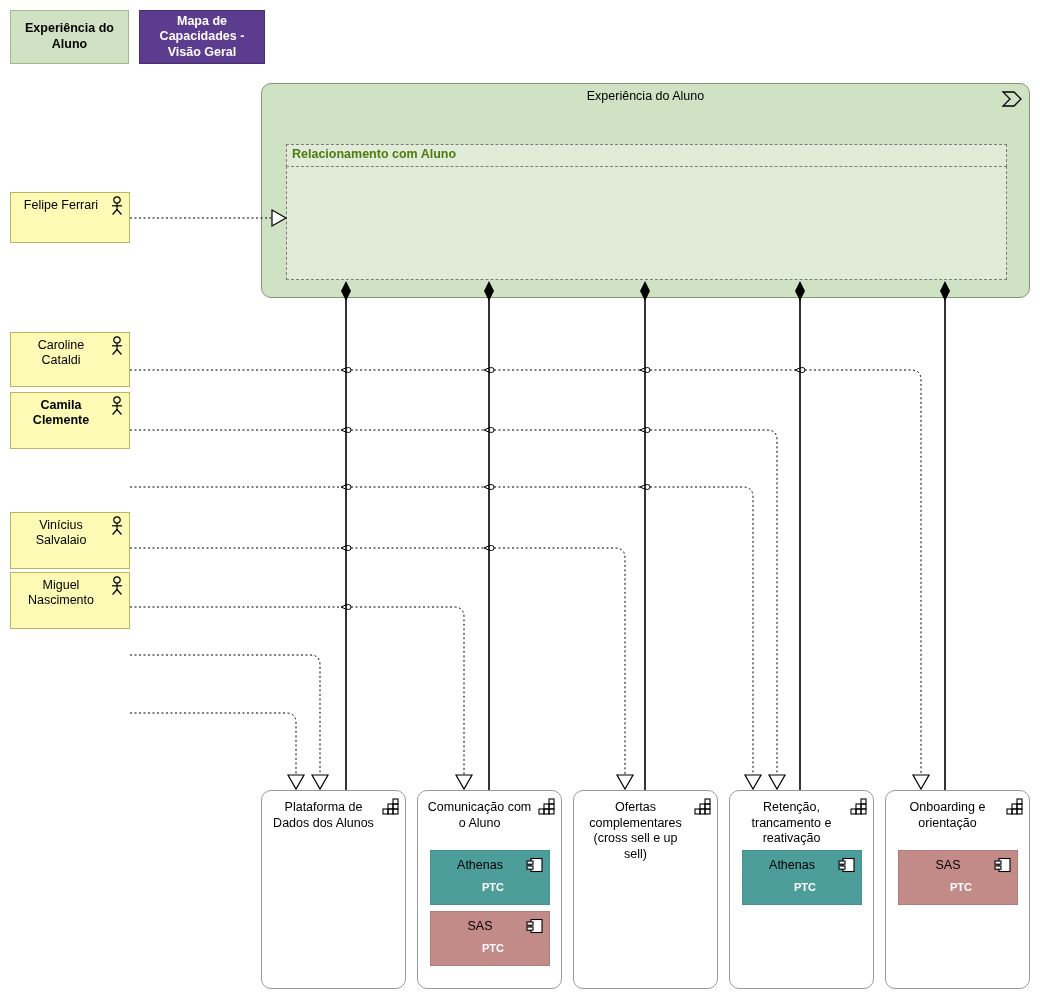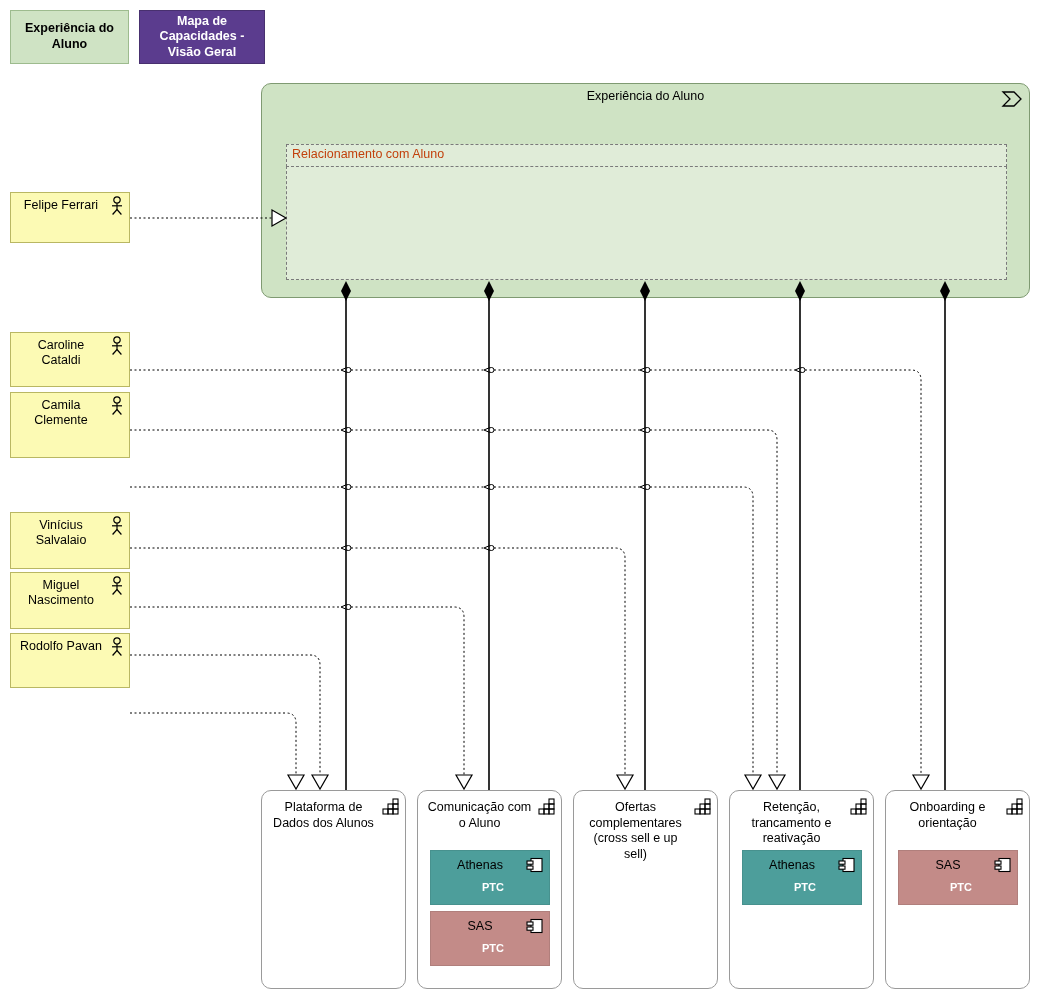--- a/index.html
+++ b/index.html
@@ -48,21 +48,21 @@
     position:absolute;right:6px;top:6px;width:22px;height:18px;
   }
   .grouping{
     position:absolute;left:24px;top:60px;width:721px;height:23px;
     box-sizing:border-box;
     border:1px dashed #7a7a7a;
     border-bottom:none;
     background:#e0ecd8;
   }
   .grouping-label{
-    position:absolute;left:5px;top:2px;font-size:12.5px;color:#c2410c;white-space:nowrap;
+    position:absolute;left:5px;top:2px;font-size:12.5px;color:#4d7c0f;white-space:nowrap;font-weight:bold;
   }
   .grouping-body{
     position:absolute;left:24px;top:82px;width:721px;height:114px;
     box-sizing:border-box;
     border:1px dashed #7a7a7a;
     background:#e0ecd8;
   }
 
   
   .actor{
@@ -148,21 +148,21 @@
     <div class="actor-label">Caroline Cataldi</div>
     <svg class="actor-icon" viewBox="0 0 16 20">
       <circle cx="8" cy="4" r="3.2" fill="none" stroke="#000" stroke-width="1.2"></circle>
       <line x1="8" y1="7.2" x2="8" y2="14" stroke="#000" stroke-width="1.2"></line>
       <line x1="3" y1="9.8" x2="13" y2="9.8" stroke="#000" stroke-width="1.2"></line>
       <line x1="8" y1="13.5" x2="3.6" y2="18.5" stroke="#000" stroke-width="1.2"></line>
       <line x1="8" y1="13.5" x2="12.4" y2="18.5" stroke="#000" stroke-width="1.2"></line>
     </svg>
   </div>
 
-  <div class="actor" style="left:10px;top:392px;width:120px;height:66px;">
+  <div class="actor" style="left:10px;top:392px;width:120px;height:57px;font-weight:bold;">
     <div class="actor-label">Camila
 Clemente</div>
     <svg class="actor-icon" viewBox="0 0 16 20">
       <circle cx="8" cy="4" r="3.2" fill="none" stroke="#000" stroke-width="1.2"></circle>
       <line x1="8" y1="7.2" x2="8" y2="14" stroke="#000" stroke-width="1.2"></line>
       <line x1="3" y1="9.8" x2="13" y2="9.8" stroke="#000" stroke-width="1.2"></line>
       <line x1="8" y1="13.5" x2="3.6" y2="18.5" stroke="#000" stroke-width="1.2"></line>
       <line x1="8" y1="13.5" x2="12.4" y2="18.5" stroke="#000" stroke-width="1.2"></line>
     </svg>
   </div>
@@ -185,30 +185,20 @@
 Nascimento</div>
     <svg class="actor-icon" viewBox="0 0 16 20">
       <circle cx="8" cy="4" r="3.2" fill="none" stroke="#000" stroke-width="1.2"></circle>
       <line x1="8" y1="7.2" x2="8" y2="14" stroke="#000" stroke-width="1.2"></line>
       <line x1="3" y1="9.8" x2="13" y2="9.8" stroke="#000" stroke-width="1.2"></line>
       <line x1="8" y1="13.5" x2="3.6" y2="18.5" stroke="#000" stroke-width="1.2"></line>
       <line x1="8" y1="13.5" x2="12.4" y2="18.5" stroke="#000" stroke-width="1.2"></line>
     </svg>
   </div>
 
-  <div class="actor" style="left:10px;top:633px;width:120px;height:55px;">
-    <div class="actor-label">Rodolfo Pavan</div>
-    <svg class="actor-icon" viewBox="0 0 16 20">
-      <circle cx="8" cy="4" r="3.2" fill="none" stroke="#000" stroke-width="1.2"></circle>
-      <line x1="8" y1="7.2" x2="8" y2="14" stroke="#000" stroke-width="1.2"></line>
-      <line x1="3" y1="9.8" x2="13" y2="9.8" stroke="#000" stroke-width="1.2"></line>
-      <line x1="8" y1="13.5" x2="3.6" y2="18.5" stroke="#000" stroke-width="1.2"></line>
-      <line x1="8" y1="13.5" x2="12.4" y2="18.5" stroke="#000" stroke-width="1.2"></line>
-    </svg>
-  </div>
 
 
   <svg class="layer" viewBox="0 0 1040 999">
     <g stroke="#000" fill="none">
 
       <g stroke-width="1.6">
         <line x1="346" y1="291" x2="346" y2="790"></line>
         <line x1="489" y1="291" x2="489" y2="790"></line>
         <line x1="645" y1="291" x2="645" y2="790"></line>
         <line x1="800" y1="291" x2="800" y2="790"></line>

